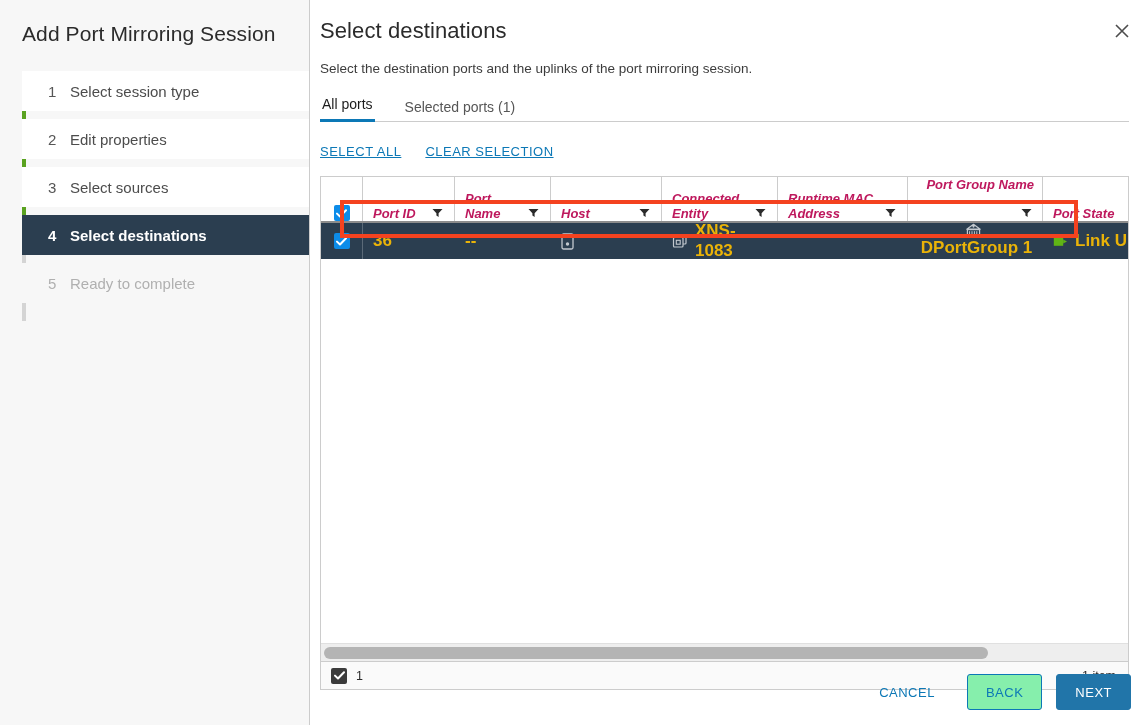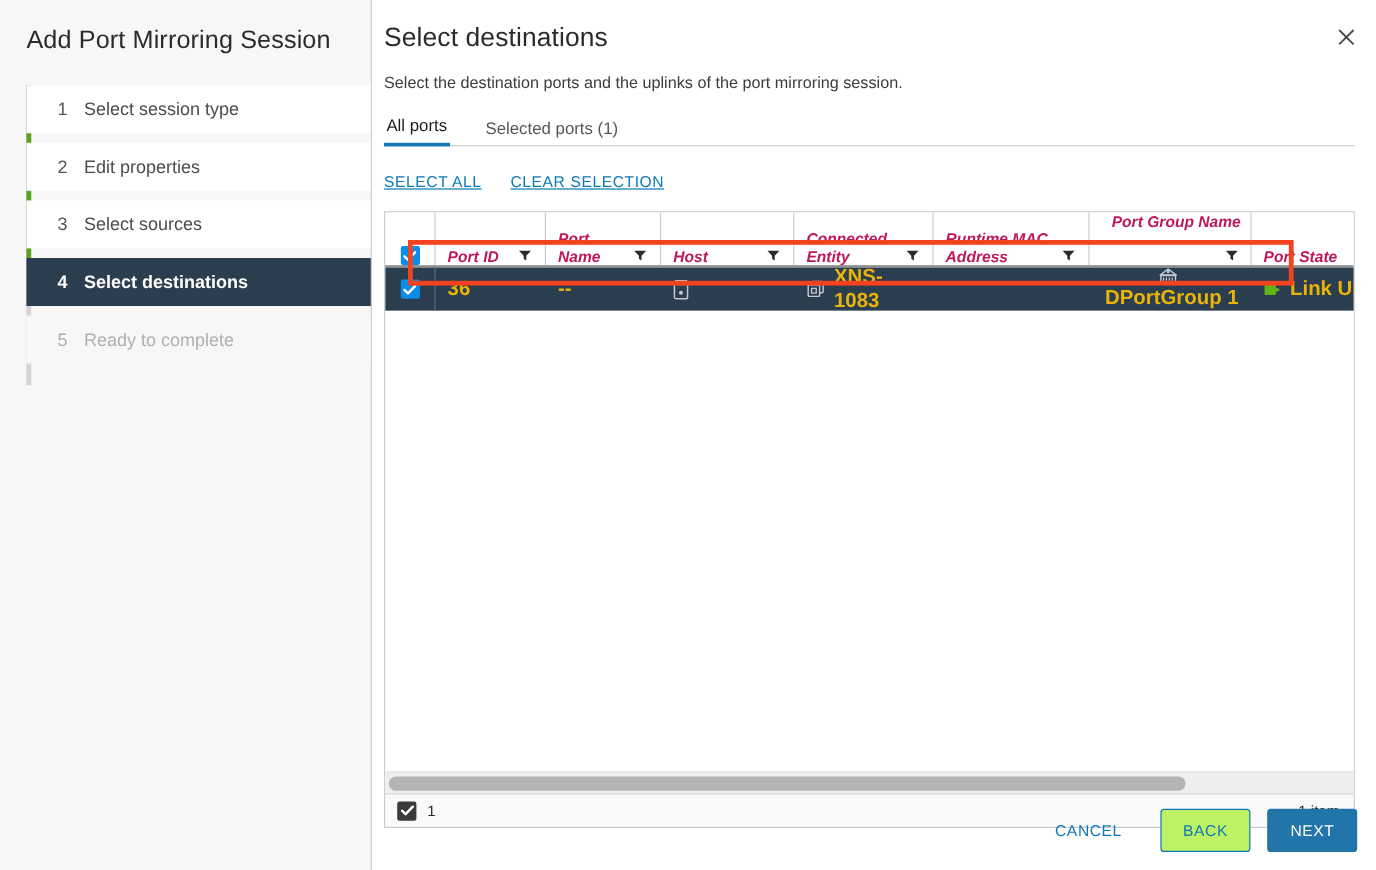--- a/index.html
+++ b/index.html
@@ -347,21 +347,21 @@
     cursor: pointer;
     box-sizing: border-box;
     padding: 0 18px;
   }
   .btn-flat {
     background: transparent;
     border: none;
     color: #0c78b6;
   }
   .btn-outline {
-    background: #bef264;
+    background: #86efac;
     border: 1px solid #0c78b6;
     color: #0c78b6;
   }
   .btn-primary {
     background: #2175a9;
     border: 1px solid #2175a9;
     color: #ffffff;
   }
 
   .ico { flex: 0 0 auto; display: inline-flex; align-items: center; margin-right: 7px; }

